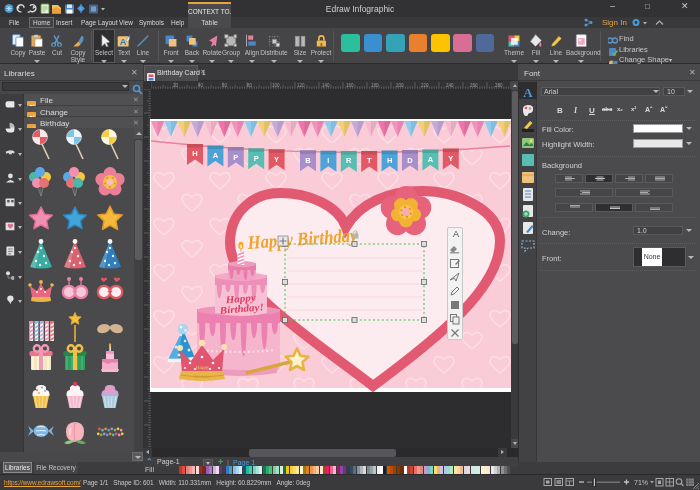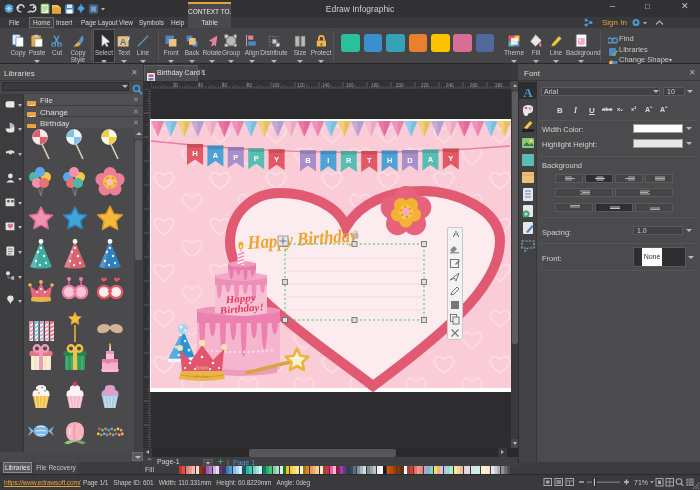--- a/index.html
+++ b/index.html
@@ -1236,24 +1236,24 @@
 <div class="abs" style="left:557px;top:106px;color:#d8d8d8;font-size:8px;font-weight:bold;">B</div>
 <div class="abs" style="left:574px;top:106px;color:#d8d8d8;font-size:8px;font-weight:bold;font-style:italic;font-family:Liberation Serif">I</div>
 <div class="abs" style="left:589px;top:106px;color:#d8d8d8;font-size:8px;font-weight:bold;text-decoration:underline">U</div>
 <div class="abs" style="left:602px;top:106px;color:#d8d8d8;font-size:8px;font-weight:bold;font-size:6px;text-decoration:line-through">abc</div>
 <div class="abs" style="left:617px;top:106px;color:#d8d8d8;font-size:8px;font-weight:bold;font-size:6px">x₂</div>
 <div class="abs" style="left:631px;top:106px;color:#d8d8d8;font-size:8px;font-weight:bold;font-size:6px">x²</div>
 <div class="abs" style="left:645px;top:106px;color:#d8d8d8;font-size:8px;font-weight:bold;font-size:7px">Aˆ</div>
 <div class="abs" style="left:660px;top:106px;color:#d8d8d8;font-size:8px;font-weight:bold;font-size:7px">Aˇ</div>
 <div class="abs" style="left:540px;top:120px;width:155px;height:1px;border-top:1px dotted #5e5e60"></div>
 <div class="abs" style="left:540px;top:156px;width:155px;height:1px;border-top:1px dotted #5e5e60"></div>
-<div class="abs" style="left:542px;top:125px;color:#d0d0d0;font-size:7.5px">Width Color:</div>
+<div class="abs" style="left:542px;top:125px;color:#d0d0d0;font-size:7.5px">Fill Color:</div>
 <div class="abs" style="left:633px;top:124px;width:50px;height:9px;background:#fff;border:1px solid #999"></div>
 <div class="abs carr" style="left:686px;top:127px"></div>
-<div class="abs" style="left:542px;top:140px;color:#d0d0d0;font-size:7.5px">Highlight Height:</div>
+<div class="abs" style="left:542px;top:140px;color:#d0d0d0;font-size:7.5px">Highlight Width:</div>
 <div class="abs" style="left:633px;top:139px;width:50px;height:9px;background:#e8e8e8;border:1px solid #999"></div>
 <div class="abs carr" style="left:686px;top:142px"></div>
 <div class="abs" style="left:542px;top:161px;color:#d0d0d0;font-size:7.5px">Background</div>
 <div class="abs" style="left:555px;top:174px;width:28px;height:9px;background:#454547;border:1px solid #5a5a5c">
       <div class="abs" style="left:9px;top:1px;width:10px;height:5px;line-height:0"><svg width="10" height="5" viewBox="0 0 10 5" style="">
           <path d="M0 1 h7 M0 2.5 h10 M0 4 h7" stroke="#c8c8c8" stroke-width="0.8"></path>
         </svg></div>
     </div>
 <div class="abs" style="left:585px;top:174px;width:28px;height:9px;background:#2f2f31;border:1px solid #5a5a5c">
       <div class="abs" style="left:9px;top:1px;width:10px;height:5px;line-height:0"><svg width="10" height="5" viewBox="0 0 10 5" style="">
@@ -1289,21 +1289,21 @@
       <div class="abs" style="left:14px;top:1px;width:10px;height:5px;line-height:0"><svg width="10" height="5" viewBox="0 0 10 5" style="">
           <path d="M0 2 h10 M0 3.5 h10" stroke="#e8e8e8" stroke-width="0.8"></path>
         </svg></div>
     </div>
 <div class="abs" style="left:635px;top:203px;width:38px;height:9px;background:#454547;border:1px solid #5a5a5c">
       <div class="abs" style="left:14px;top:1px;width:10px;height:5px;line-height:0"><svg width="10" height="5" viewBox="0 0 10 5" style="">
           <path d="M0 3 h10 M0 4.5 h10" stroke="#c8c8c8" stroke-width="0.8"></path>
         </svg></div>
     </div>
 <div class="abs" style="left:540px;top:217px;width:155px;height:1px;border-top:1px dotted #5e5e60"></div>
-<div class="abs" style="left:542px;top:228px;color:#d0d0d0;font-size:7.5px">Spacing:</div>
+<div class="abs" style="left:542px;top:228px;color:#d0d0d0;font-size:7.5px">Change:</div>
 <div class="abs" style="left:633px;top:226px;width:50px;height:9px;background:#414143;border:1px solid #5a5a5c;color:#d0d0d0;font-size:7px;padding-left:3px">1.0</div>
 <div class="abs carr" style="left:686px;top:229px"></div>
 <div class="abs" style="left:540px;top:243px;width:155px;height:1px;border-top:1px dotted #5e5e60"></div>
 <div class="abs" style="left:540px;top:270px;width:155px;height:1px;border-top:1px dotted #5e5e60"></div>
 <div class="abs" style="left:542px;top:254px;color:#d0d0d0;font-size:7.5px">Front:</div>
 <div class="abs" style="left:633px;top:247px;width:53px;height:20px;background:#2e2e30;border:1px solid #5a5a5c"></div>
 <div class="abs" style="left:642px;top:248px;width:20px;height:18px;background:#fff;color:#333;font-size:7px;text-align:center;line-height:18px">None</div>
 <div class="abs carr" style="left:688px;top:256px"></div>
 <div class="abs" style="left:143px;top:467px;width:557px;height:8px;background:#3c3c3e"></div>
 <div class="abs" style="left:145px;top:466px;color:#c8c8c8;font-size:7px">Fill</div>

